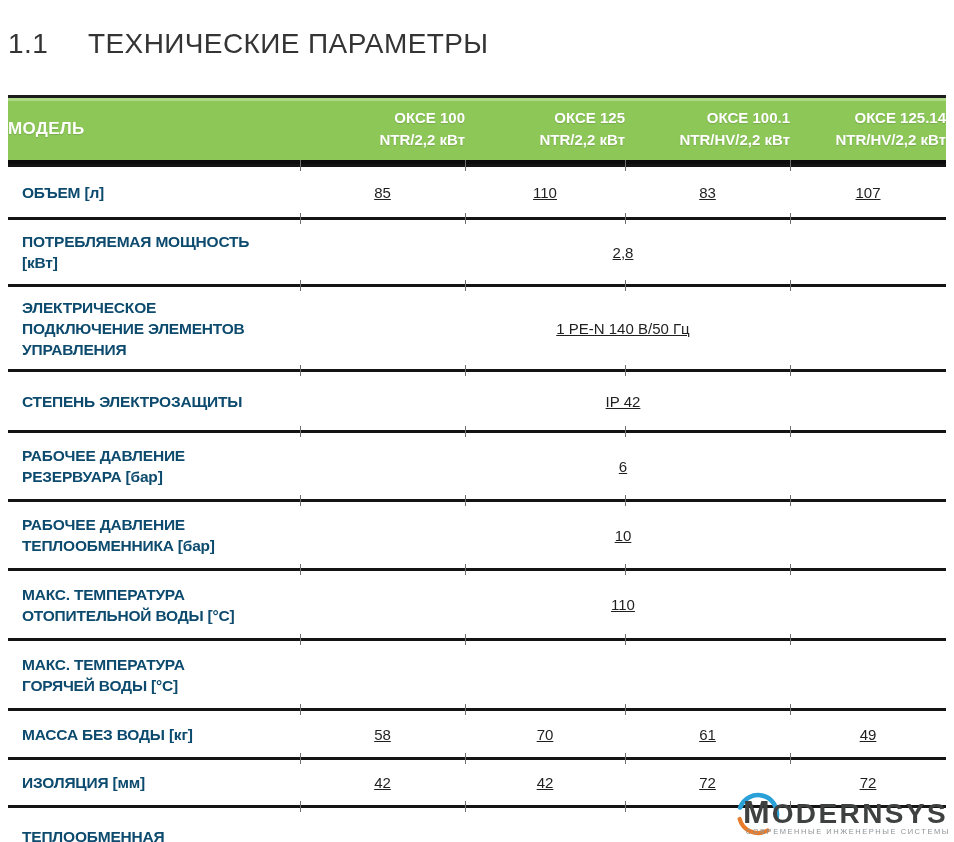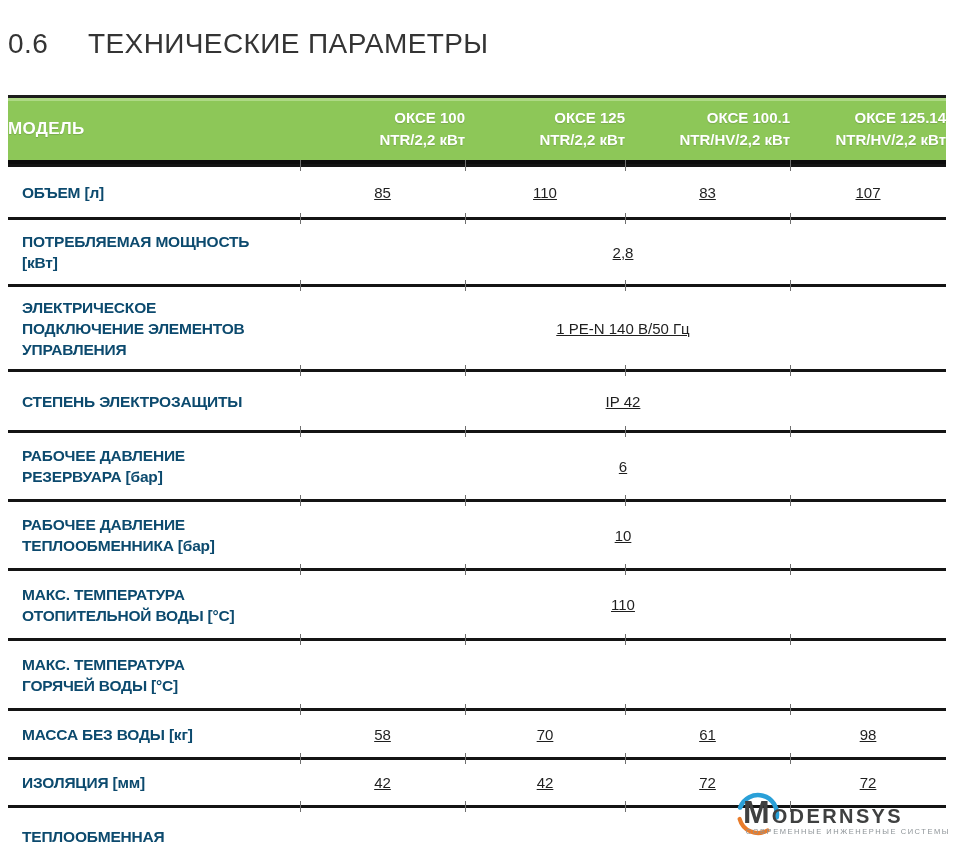--- a/index.html
+++ b/index.html
@@ -62,31 +62,31 @@
   
   .logo{
     position:absolute;right:4px;bottom:2px;width:216px;height:48px;
   }
   .logo .ring{position:absolute;left:0;top:0;}
   .logo .wordmark{
     position:absolute;left:9px;top:2px;white-space:nowrap;
     color:#3f4040;font-weight:bold;
   }
   .logo .wm-initial{font-size:32px;letter-spacing:2px;}
-  .logo .wm-rest{font-size:20px;letter-spacing:2.4px;}
+  .logo .wm-rest{font-size:28px;letter-spacing:2.4px;}
   .logo .tagline{
     position:absolute;right:0;top:35px;
     font-size:7.5px;letter-spacing:1.55px;color:#8e9498;white-space:nowrap;
   }
 </style>
 </head>
 <body>
 
 <div class="doc-title">
-  <span class="num">0.6</span>
+  <span class="num">1.1</span>
   <span class="txt">ТЕХНИЧЕСКИЕ ПАРАМЕТРЫ</span>
 </div>
 
 <div class="spec-table">
 
   <div class="thead">
     <div class="model">МОДЕЛЬ</div>
     <div class="mcol">
       <div>ОКСЕ 100</div>
       <div>NTR/2,2 кВт</div>
@@ -152,21 +152,21 @@
   <div class="tr h67">
     <div class="td label">МАКС. ТЕМПЕРАТУРА
 ГОРЯЧЕЙ ВОДЫ [°С]</div>
   </div>
 
   <div class="tr h46">
     <div class="td label">МАССА БЕЗ ВОДЫ [кг]</div>
     <div class="td val">58</div>
     <div class="td val">70</div>
     <div class="td val">61</div>
-    <div class="td val">98</div>
+    <div class="td val">49</div>
   </div>
 
   <div class="tr h45">
     <div class="td label">ИЗОЛЯЦИЯ [мм]</div>
     <div class="td val">42</div>
     <div class="td val">42</div>
     <div class="td val">72</div>
     <div class="td val">72</div>
   </div>
 

